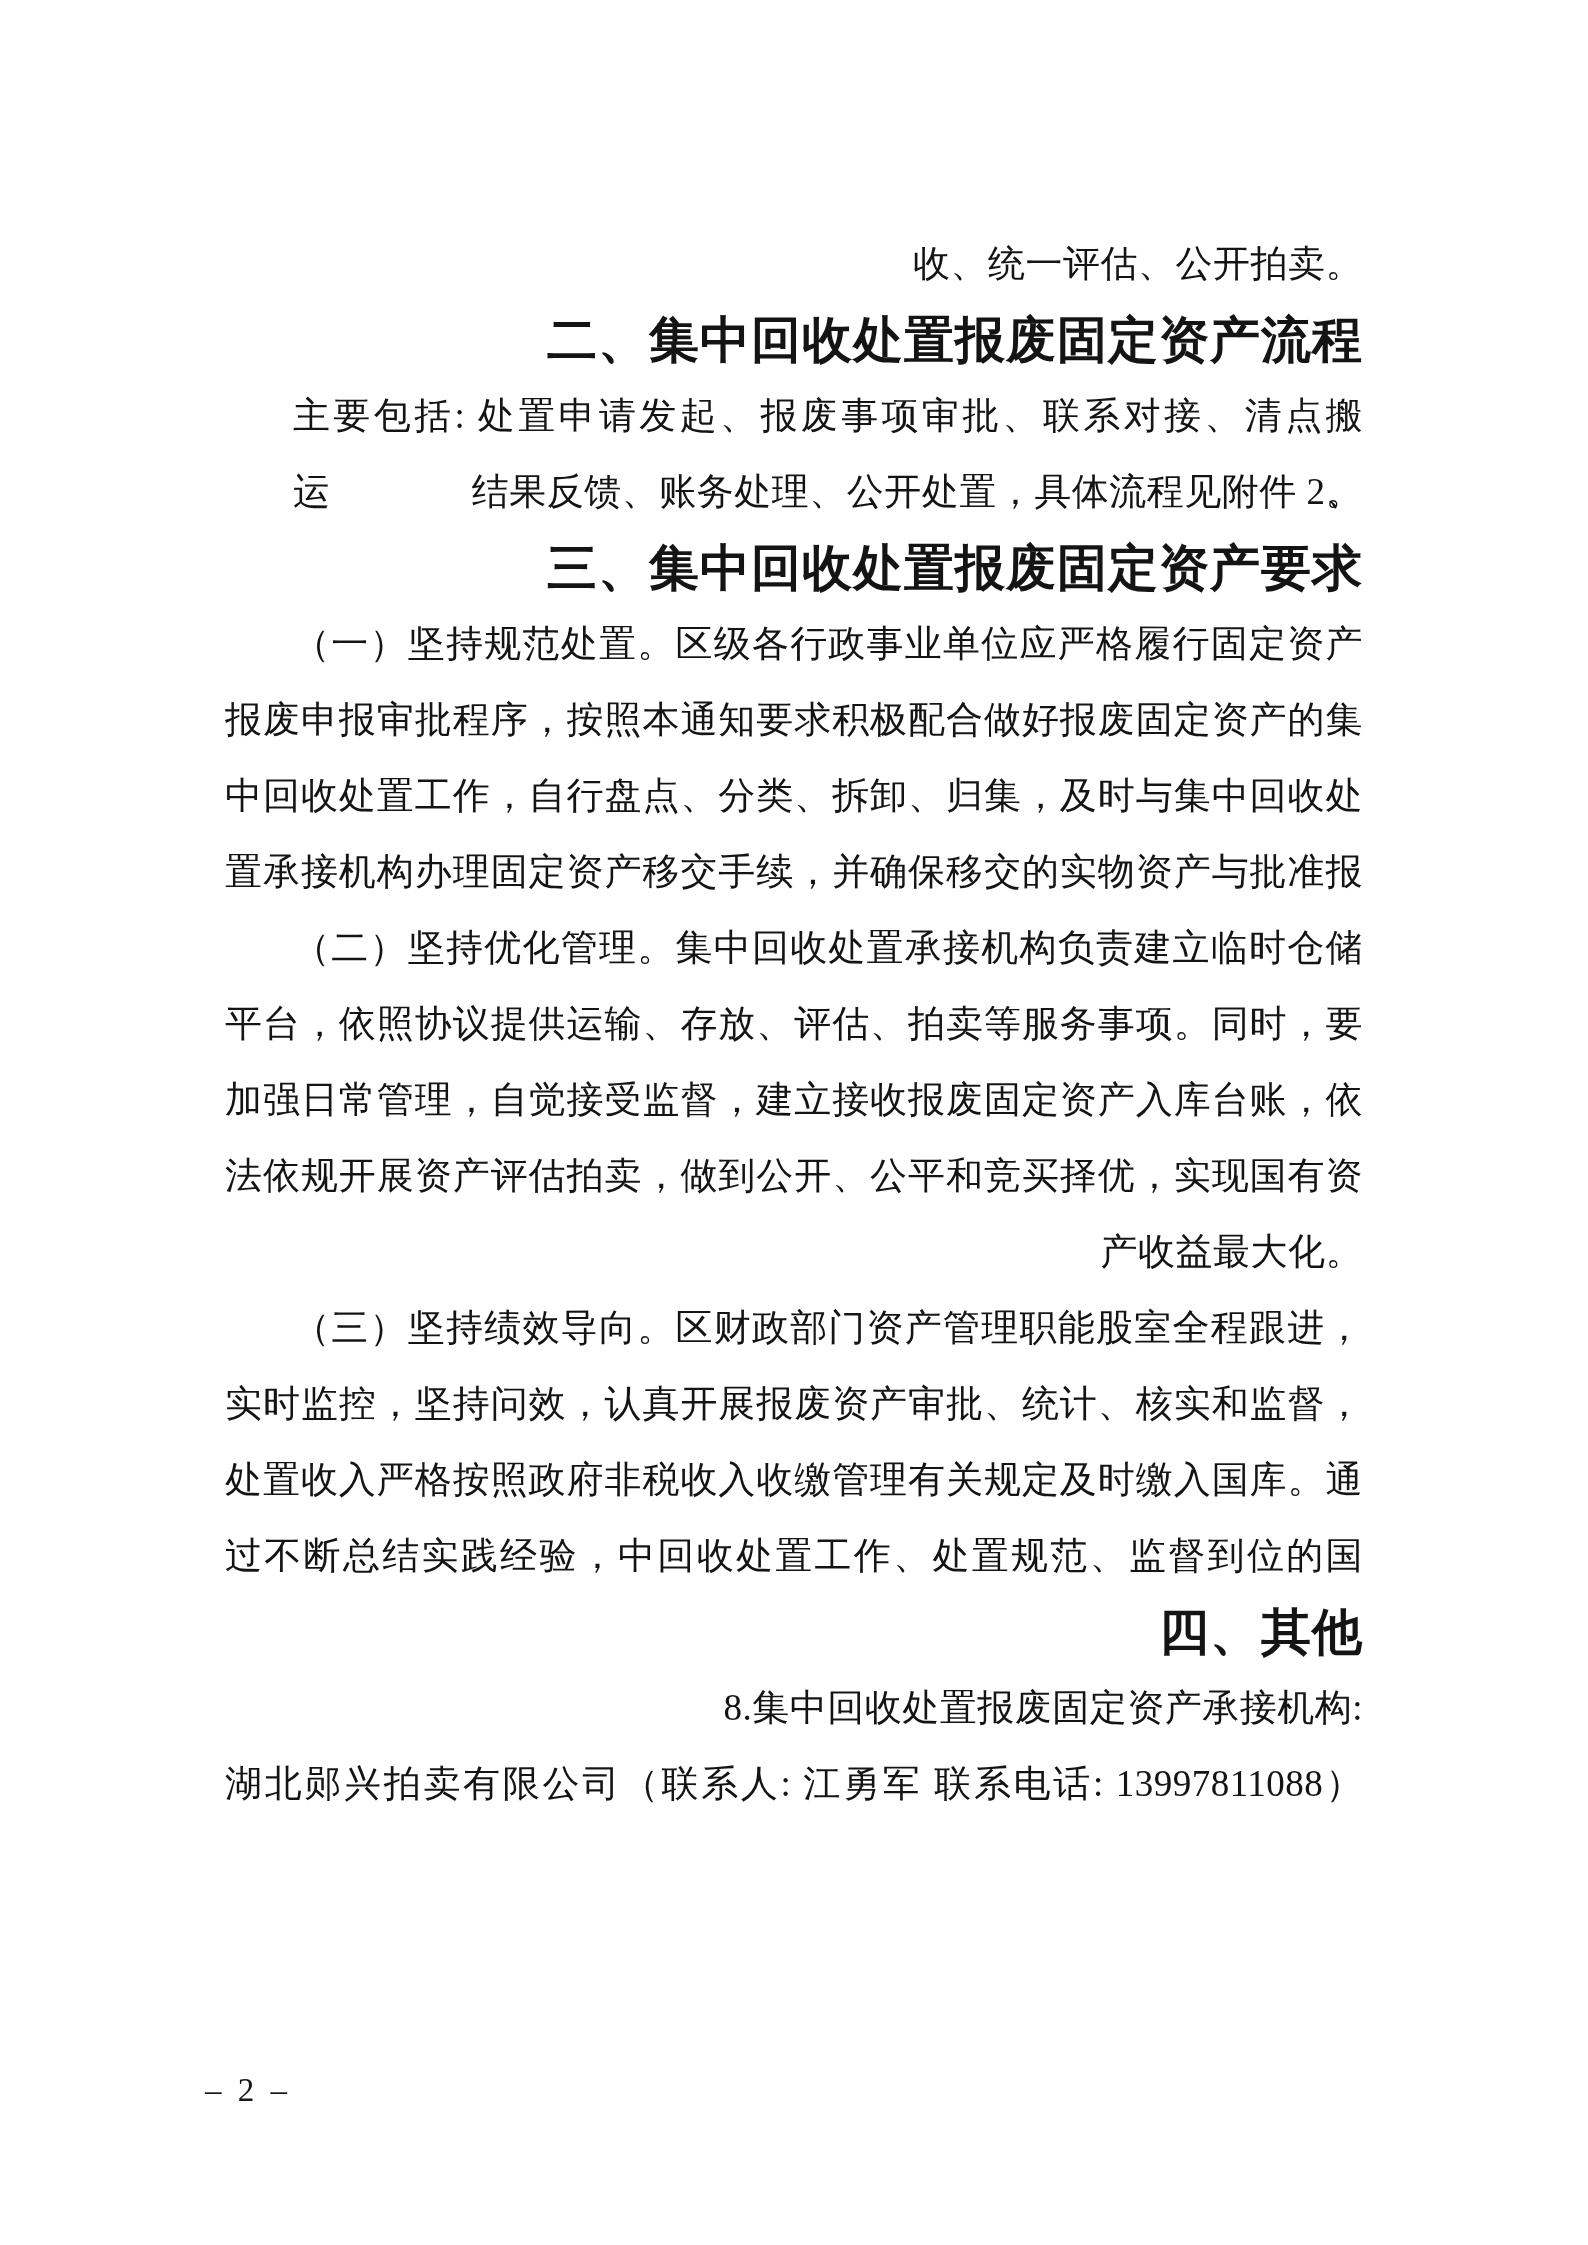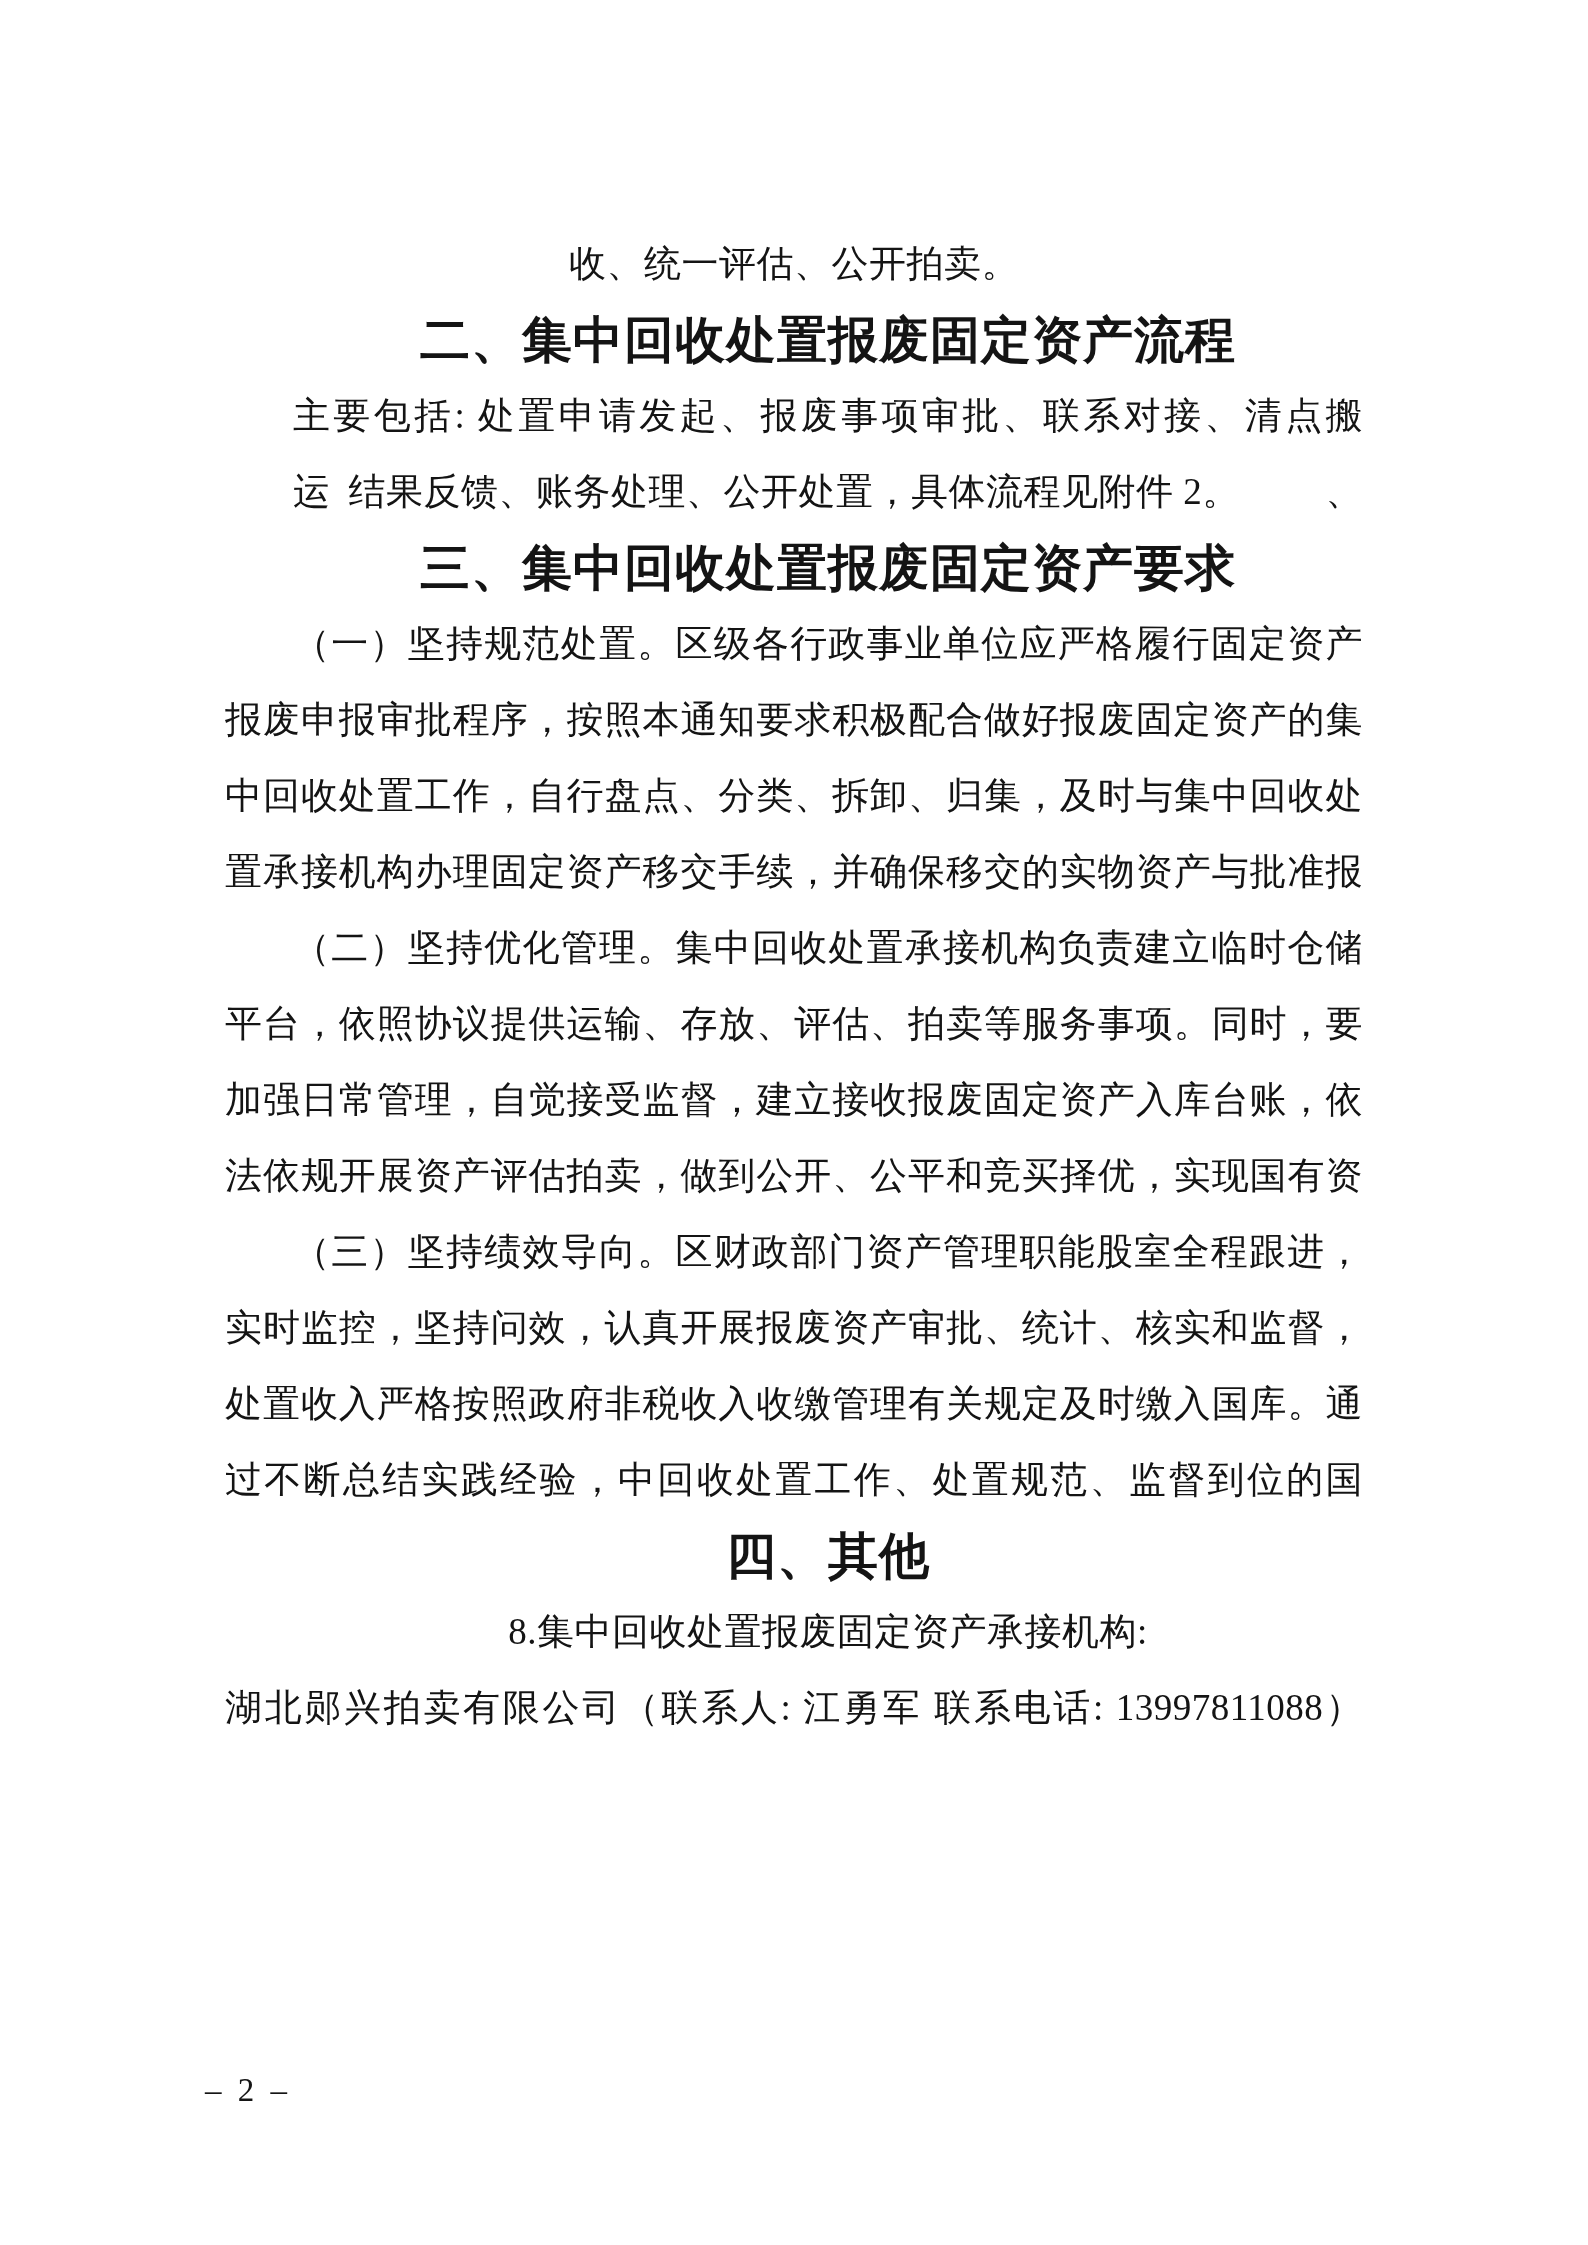--- a/index.html
+++ b/index.html
@@ -21,21 +21,21 @@
     position: absolute;
     left: 225px;
     top: 226px;
     width: 1138px;
   }
   .line {
     height: 76px;
     line-height: 76px;
     font-size: 37px;
     white-space: nowrap;
-    text-align: center;
+    text-align: right;
     letter-spacing: 0.5px;
   }
   .line.indent { padding-left: 68px; }
   .line.fill {
     white-space: normal;
     text-align: justify;
     text-align-last: justify;
     text-justify: inter-ideograph;
   }
   .line.bold {
@@ -64,20 +64,21 @@
       <div class="line">结果反馈、账务处理、公开处置，具体流程见附件 2。</div>
       <div class="line bold indent">三、集中回收处置报废固定资产要求</div>
       <div class="line indent fill">（一）坚持规范处置。区级各行政事业单位应严格履行固定资产</div>
       <div class="line fill">报废申报审批程序，按照本通知要求积极配合做好报废固定资产的集</div>
       <div class="line fill">中回收处置工作，自行盘点、分类、拆卸、归集，及时与集中回收处</div>
       <div class="line fill">置承接机构办理固定资产移交手续，并确保移交的实物资产与批准报</div>
       <div class="line indent fill">（二）坚持优化管理。集中回收处置承接机构负责建立临时仓储</div>
       <div class="line fill">平台，依照协议提供运输、存放、评估、拍卖等服务事项。同时，要</div>
       <div class="line fill">加强日常管理，自觉接受监督，建立接收报废固定资产入库台账，依</div>
       <div class="line fill">法依规开展资产评估拍卖，做到公开、公平和竞买择优，实现国有资</div>
+      <div class="line">产收益最大化。</div>
       <div class="line indent fill">（三）坚持绩效导向。区财政部门资产管理职能股室全程跟进，</div>
       <div class="line fill">实时监控，坚持问效，认真开展报废资产审批、统计、核实和监督，</div>
       <div class="line fill">处置收入严格按照政府非税收入收缴管理有关规定及时缴入国库。通</div>
       <div class="line fill">过不断总结实践经验，中回收处置工作、处置规范、监督到位的国</div>
       <div class="line bold indent">四、其他</div>
       <div class="line indent">8.集中回收处置报废固定资产承接机构:</div>
       <div class="line fill">湖北郧兴拍卖有限公司（联系人: 江勇军  联系电话: 13997811088）</div>
     </div>
   <div class="page-number">– 2 –</div>
 </div>

